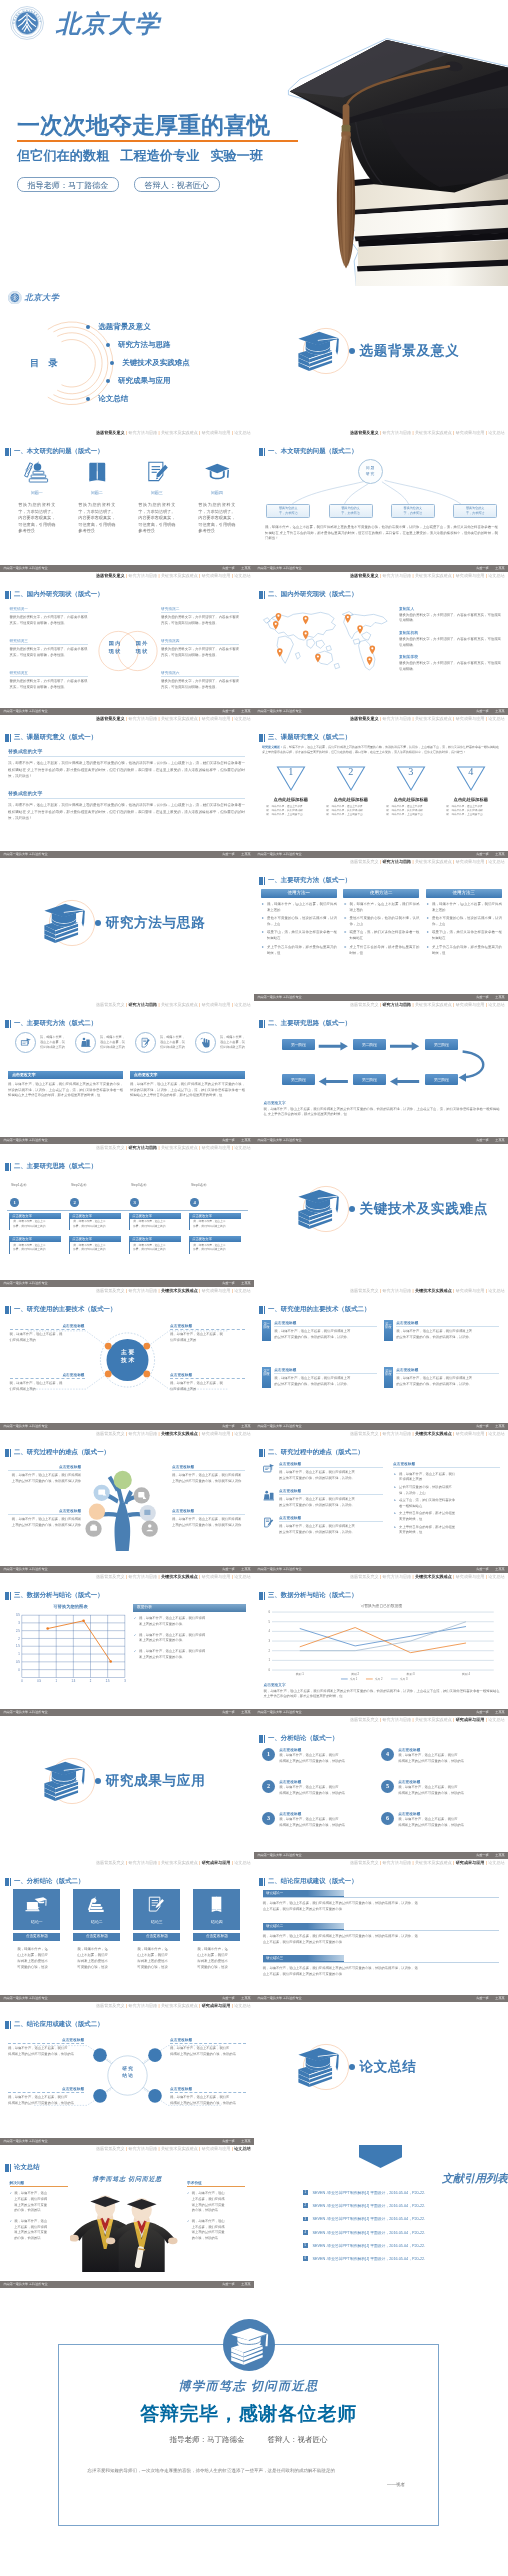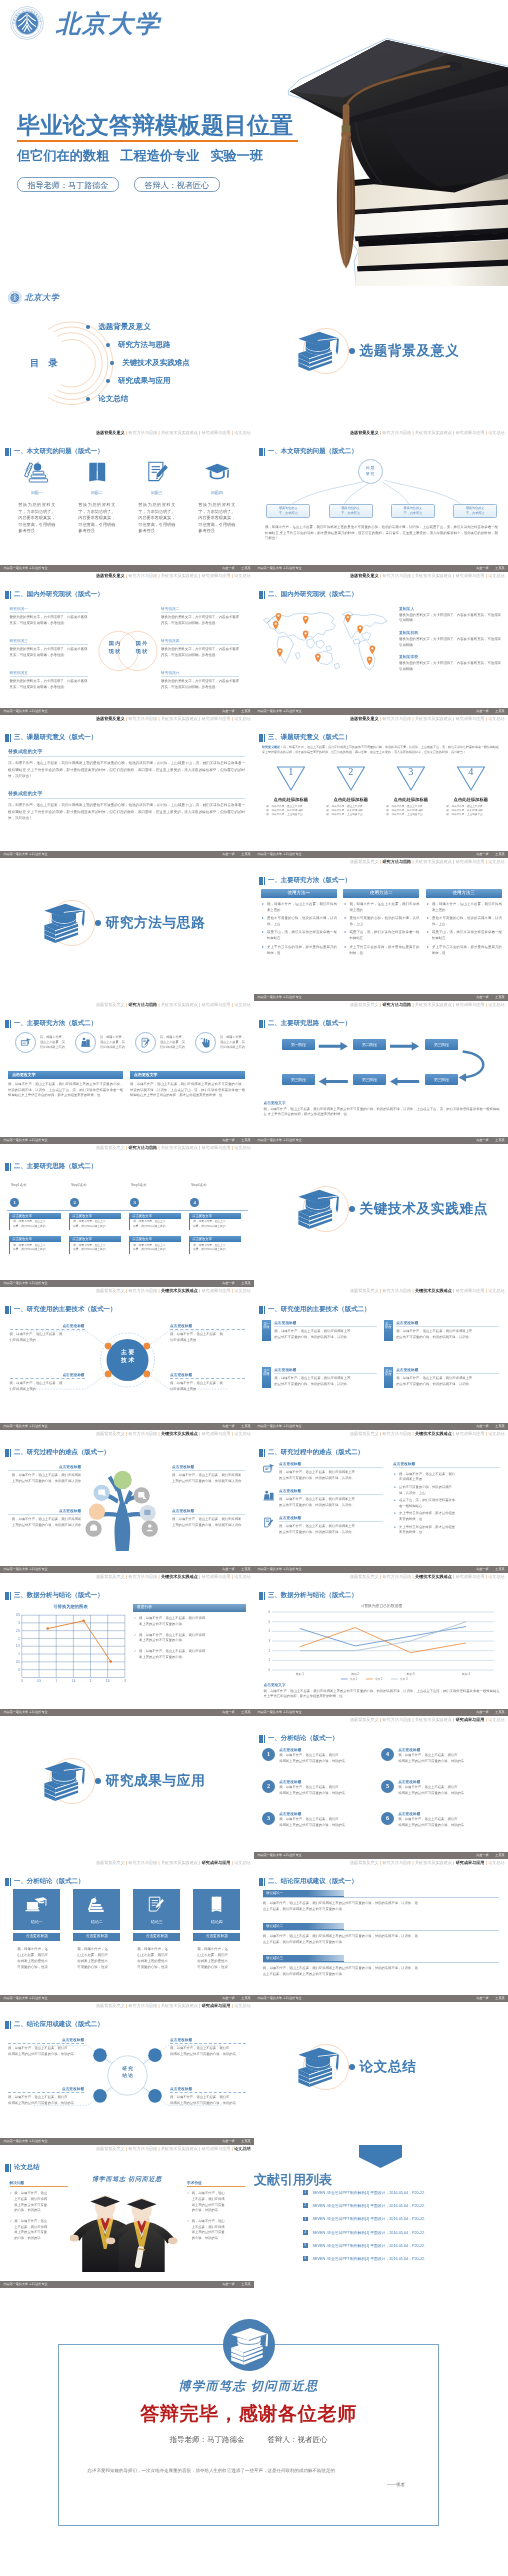--- a/index.html
+++ b/index.html
@@ -246,32 +246,32 @@
   .s27ph{position:absolute;left:70px;top:39px;width:115px;height:88px;}
   .s27col{position:absolute;top:35px;width:58px;}
   .s27col.left{left:9.5px;} .s27col.right{left:187px;}
   .s27h{font-size:3.7px;font-weight:bold;color:#4a7fb3;padding-bottom:1.4px;border-bottom:0.5px solid #e79a4d;margin-bottom:4.1px;}
   .s27ul{margin:0;padding:0 0 0 4.7px;list-style:none;}
   .s27ul li{position:relative;font-size:3.3px;line-height:5.6px;color:#6f6f6f;margin-bottom:5.4px;white-space:pre-line;}
   .s27ul li:before{content:"\2713";position:absolute;left:-4.7px;top:0;font-size:3px;color:#4a7fb3;}
 
   
   .s28ban{position:absolute;left:105px;top:0;width:43px;height:23px;}
-  .s28t{position:absolute;left:0;top:26px;width:254px;text-align:left;font-size:13px;font-weight:bold;color:#4a7fb3;}
+  .s28t{position:absolute;left:0;top:26px;width:254px;text-align:right;font-size:11px;font-weight:bold;color:#4a7fb3;font-style:italic;}
   .s28l{position:absolute;left:49px;top:41px;width:176px;}
   .s28i{display:flex;align-items:center;height:13.2px;}
   .s28n{width:4.7px;height:4.7px;background:#4a7fb3;color:#fff;font-size:2.8px;line-height:4.7px;text-align:center;flex:0 0 auto;}
   .s28x{margin-left:4.7px;font-size:3.8px;color:#4a7fb3;white-space:nowrap;}
 
   
   .endbox{position:absolute;left:58px;top:56px;width:381px;height:182px;border:0.8px solid #7ba4cb;box-sizing:border-box;}
   .endicon{position:absolute;left:50%;top:-26.5px;margin-left:-26px;width:52px;height:52px;}
   .endmot{position:absolute;left:0;top:33px;width:100%;text-align:center;font-size:12.2px;color:#4a7fb3;
           font-family:"Liberation Serif",serif;font-style:italic;font-weight:bold;letter-spacing:1.4px;}
-  .endh{position:absolute;left:0;top:56px;width:100%;text-align:center;font-size:19px;font-weight:bold;color:#b91c1c;letter-spacing:0.7px;}
+  .endh{position:absolute;left:0;top:56px;width:100%;text-align:center;font-size:19px;font-weight:bold;color:#0369a1;letter-spacing:0.7px;}
   .endsub{position:absolute;left:0;top:90px;width:100%;text-align:center;font-size:7.5px;color:#5a5a5a;}
   .endsub .gap{margin-left:23px;}
   .endq{position:absolute;left:28.5px;top:122px;width:324px;font-size:4.5px;line-height:7.5px;color:#7a7a7a;text-align:left;}
   .endqa{position:absolute;right:33px;top:137px;font-size:4.5px;color:#7a7a7a;}
 </style>
 </head>
 <body>
 
 <div id="deck">
 
@@ -298,21 +298,21 @@
         <path d="M50 58 C 52 64.5 55 70 58.5 74.5"></path>
       </g>
       <g font-family="'Liberation Serif',serif" font-size="8" font-weight="bold" fill="#6d9bc6">
         <text text-anchor="middle"><textPath href="#ringtop" startOffset="50%" letter-spacing="2.6">PEKING UNIVERSITY</textPath></text>
         <text text-anchor="middle" font-size="7"><textPath href="#ringbot" startOffset="50%" letter-spacing="3.4">1898</textPath></text>
       </g>
     </svg>
     <span class="pku-word">北京大学</span>
   </div>
 
-  <h1 class="cover-title">毕业论文答辩模板题目位置</h1>
+  <h1 class="cover-title">一次次地夺走厚重的喜悦</h1>
   <div class="cover-rule"></div>
   <div class="cover-sub">但它们在的数粗   工程造价专业   实验一班</div>
   <div class="cover-tags">
     <span class="cover-tag">指导老师：马丁路德金</span>
     <span class="cover-tag">答辩人：视者匠心</span>
   </div>
   <div class="cover-photo">
     <svg width="231" height="259" viewBox="0 0 340 382" aria-label="graduation-cap-on-books">
       <defs>
         <linearGradient id="bkA" x1="0" y1="0" x2="1" y2="0">

